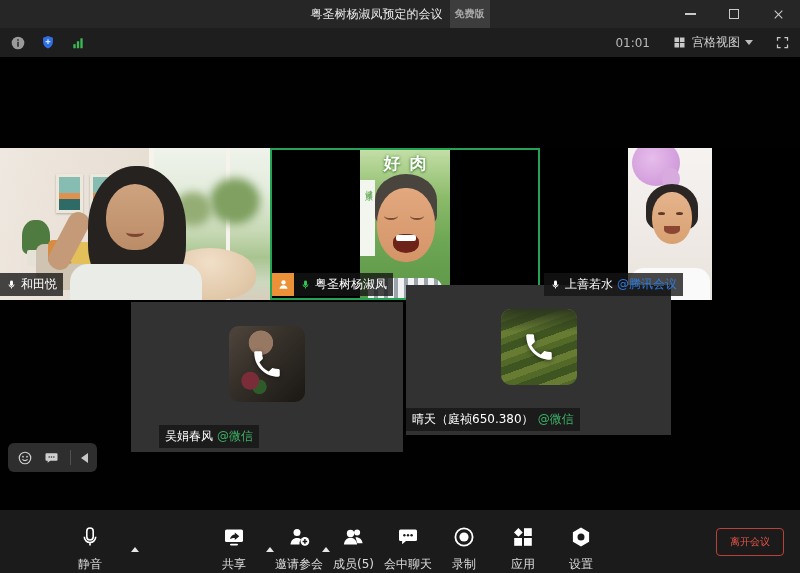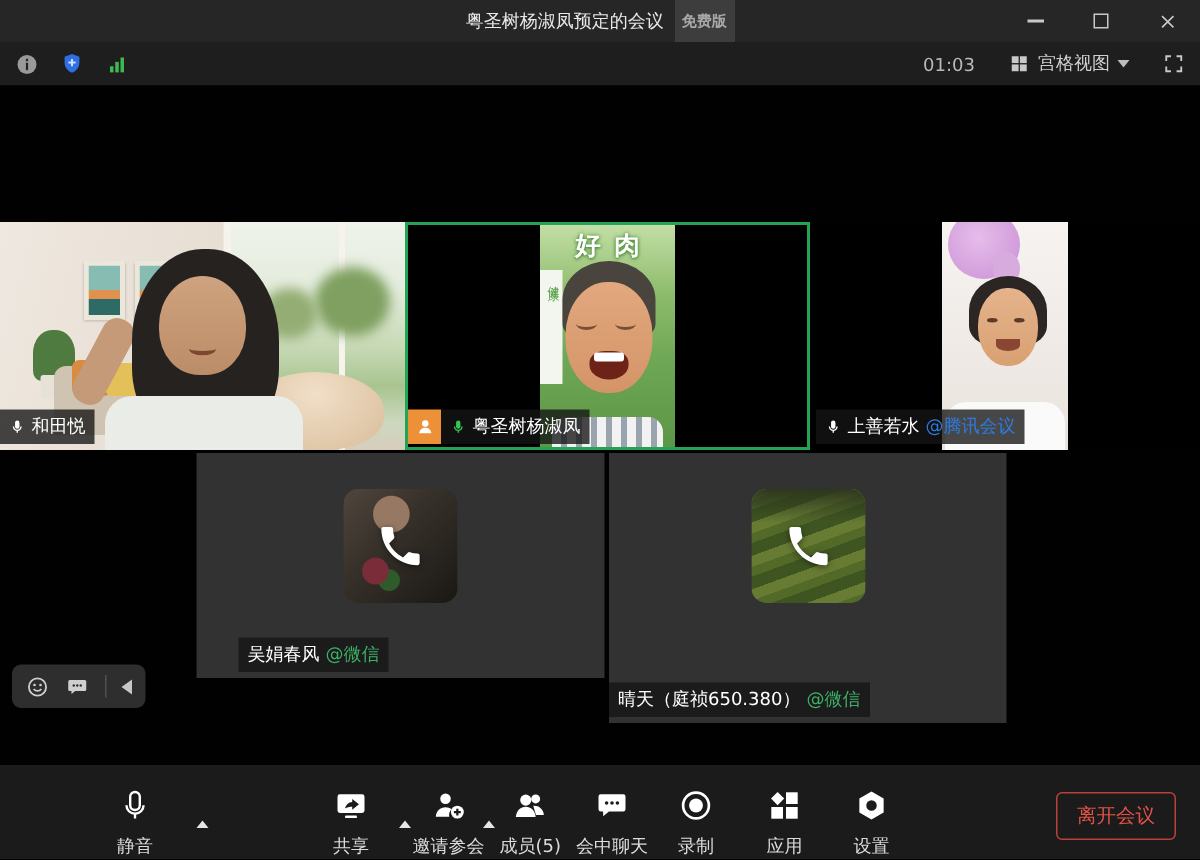--- a/index.html
+++ b/index.html
@@ -27,21 +27,21 @@
   .caret-down { width:0; height:0; border-left:4px solid transparent; border-right:4px solid transparent;
     border-top:5px solid #bdbdbd; }
 
   
   .stage { position:absolute; top:57px; left:0; width:800px; height:453px; background:#010101; }
   .tile { position:absolute; overflow:hidden; background:#000; }
   .t1 { left:0; top:91px; width:270px; height:152px; }
   .t2 { left:270px; top:91px; width:270px; height:152px; border:2px solid #23a455; }
   .t3 { left:540px; top:91px; width:260px; height:152px; }
   .t4 { left:131px; top:245px; width:272px; height:150px; background:#323232; }
-  .t5 { left:406px; top:245px; width:265px; height:180px; background:#323232; }
+  .t5 { left:406px; top:228px; width:265px; height:150px; background:#323232; }
 
   
   .label-row { position:absolute; left:0; bottom:4px; display:flex; align-items:stretch; z-index:9; }
   .host-badge { width:22px; background:#ed9138; display:flex; align-items:center; justify-content:center; }
   .name-label { background:rgba(20,20,20,.78); color:#fff; font-size:12px; padding:3px 6px;
     display:flex; align-items:center; gap:4px; white-space:nowrap; }
   .sfx-blue { color:#2d7be0; }
   .sfx-green { color:#3db065; }
 
   
@@ -134,21 +134,21 @@
   .tri-left { width:0; height:0; border-top:5px solid transparent; border-bottom:5px solid transparent;
     border-right:7px solid #c7c7c7; }
 
   
   .toolbar { position:absolute; left:0; bottom:0; width:800px; height:63px; background:#1b1b1b; }
   .tbtn { position:absolute; top:15px; display:flex; flex-direction:column; align-items:center; gap:7px;
     color:#dcdcdc; font-size:12px; white-space:nowrap; }
   .caret-up { position:absolute; width:0; height:0; border-left:4px solid transparent;
     border-right:4px solid transparent; border-bottom:5px solid #e6e6e6; }
   .leave-btn { position:absolute; right:16px; top:18px; padding:6px 13px; background:transparent;
-    border:1px solid #b8423a; border-radius:4px; color:#e25348; font-size:13px;
+    border:1px solid #b8423a; border-radius:4px; color:#e25348; font-size:10px;
     font-family:"DejaVu Sans","Liberation Sans",sans-serif; }
   svg { display:block; }
 </style>
 </head>
 <body>
 
 <div class="window">
 
   <div class="titlebar">
     <span class="title-text">粤圣树杨淑凤预定的会议</span>
@@ -179,21 +179,21 @@
         <path d="M12 2.2l7.4 2.7v5.8c0 4.8-3.1 8.6-7.4 10.3C7.7 19.3 4.6 15.5 4.6 10.7V4.9L12 2.2z" fill="#2f6fe4"></path>
         <path d="M12 7.2v7.2M8.4 10.8h7.2" stroke="#cfe0ff" stroke-width="2" fill="none"></path>
       </svg>
       <svg width="16" height="14" viewBox="0 0 24 24">
         <rect x="4" y="14" width="4" height="7" fill="#3db954"></rect>
         <rect x="10" y="9" width="4" height="12" fill="#3db954"></rect>
         <rect x="16" y="4" width="4" height="17" fill="#3db954"></rect>
       </svg>
     </div>
     <div class="info-right">
-      <span class="timer">01:03</span>
+      <span class="timer">01:01</span>
       <div class="viewmode">
         <svg width="15" height="15" viewBox="0 0 24 24">
           <g fill="#c8c8c8">
             <rect x="4" y="4" width="7.3" height="7.3"></rect>
               <rect x="12.7" y="4" width="7.3" height="7.3"></rect>
             <rect x="4" y="12.7" width="7.3" height="7.3"></rect>
               <rect x="12.7" y="12.7" width="7.3" height="7.3"></rect>
           </g>
         </svg>
         <span>宫格视图</span>

